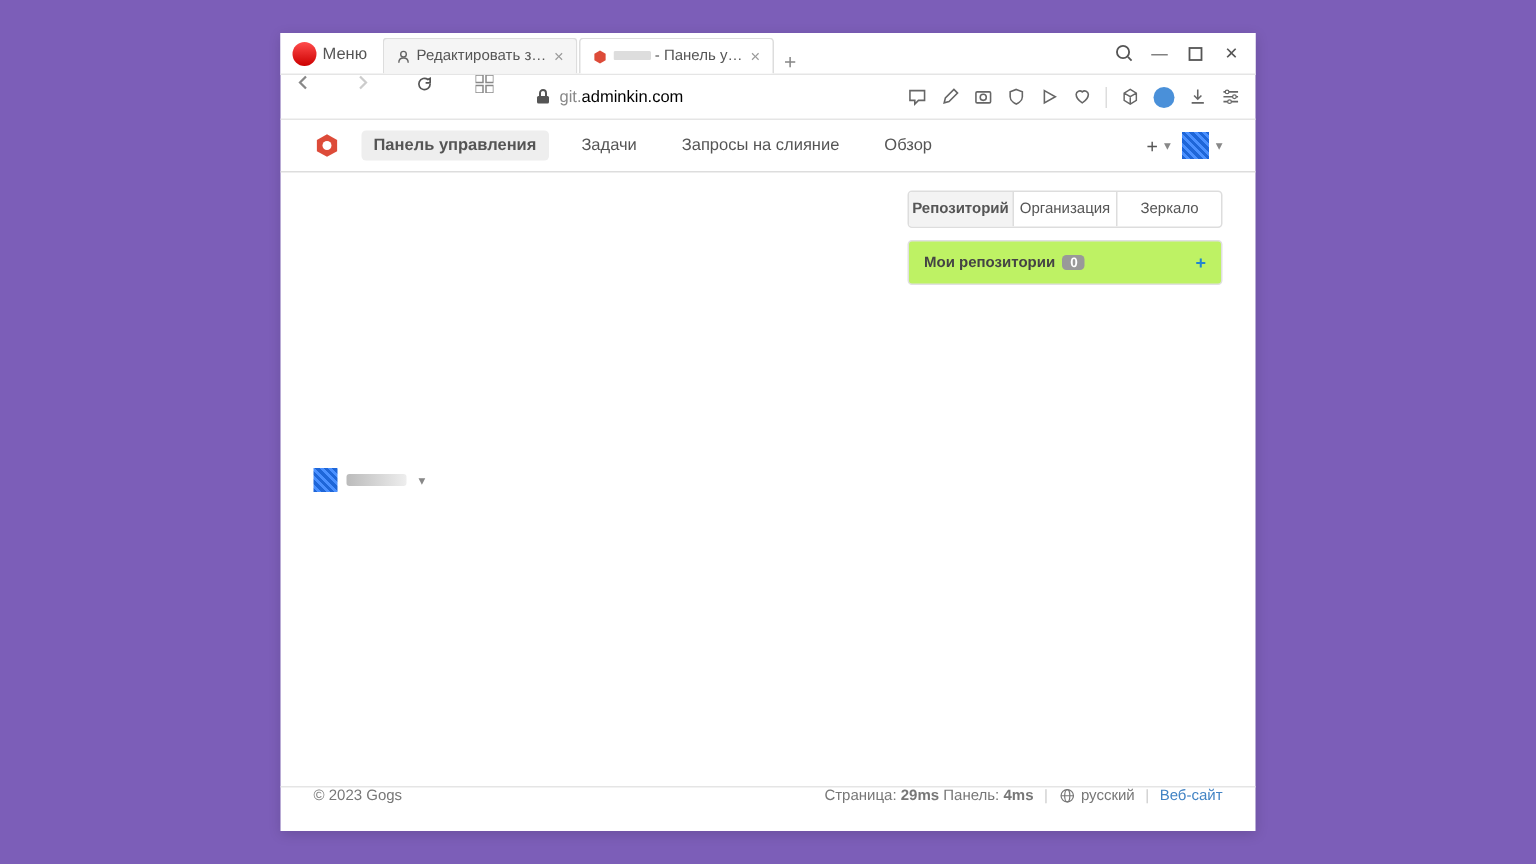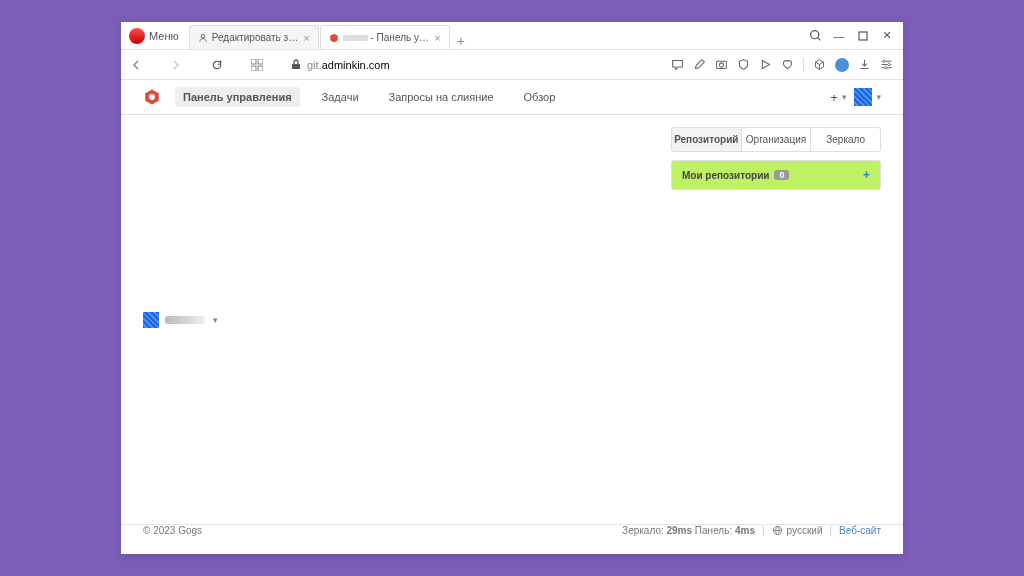--- a/index.html
+++ b/index.html
@@ -1,30 +1,30 @@
 <!DOCTYPE html>
 <html><head>
 <meta charset="utf-8">
 <style>
 * { margin: 0; padding: 0; box-sizing: border-box; font-family: -apple-system, BlinkMacSystemFont, "Segoe UI", Arial, sans-serif; }
 body { background: #7c5eb8; width: 1024px; height: 576px; overflow: hidden; display: flex; align-items: center; justify-content: center; }
-.window { width: 782px; height: 532px; background: #fff; display: flex; flex-direction: column; position: relative; box-shadow: 0 2px 8px rgba(0,0,0,0.15); }
+.window { width: 650px; height: 532px; background: #fff; display: flex; flex-direction: column; position: relative; box-shadow: 0 2px 8px rgba(0,0,0,0.15); }
 .titlebar { height: 28px; background: #fff; display: flex; align-items: center; border-bottom: 1px solid #e5e5e5; }
 .opera-logo { width: 16px; height: 16px; margin-left: 8px; border-radius: 50%; background: linear-gradient(to bottom, #ff4c4c, #cc0000); }
 .menu-label { font-size: 11px; color: #555; margin-left: 4px; }
 .tabs { display: flex; margin-left: 10px; height: 100%; align-items: flex-end; }
 .tab { display: flex; align-items: center; padding: 0 8px; height: 24px; font-size: 10px; color: #555; background: #f5f5f5; border: 1px solid #ddd; border-bottom: none; margin-right: 1px; max-width: 130px; border-radius: 3px 3px 0 0; }
 .tab.active { background: #fff; }
 .tab-icon { width: 10px; height: 10px; margin-right: 4px; flex-shrink: 0; }
 .tab-text { white-space: nowrap; overflow: hidden; text-overflow: ellipsis; flex: 1; }
 .tab-close { margin-left: 4px; color: #999; font-size: 11px; cursor: pointer; }
 .newtab { padding: 0 6px; color: #888; font-size: 14px; }
 .window-controls { margin-left: auto; display: flex; align-items: center; gap: 4px; padding-right: 6px; }
 .win-ctrl { width: 20px; height: 20px; display: flex; align-items: center; justify-content: center; color: #555; font-size: 11px; cursor: pointer; }
-.addressbar { height: 30px; display: flex; align-items: center; padding: 0 10px; border-bottom: 1px solid #e5e5e5; gap: 26px; }
+.addressbar { height: 30px; display: flex; padding: 0 10px; border-bottom: 1px solid #e5e5e5; gap: 26px; }
 .nav-btn { color: #888; cursor: pointer; font-size: 12px; width: 14px; text-align: center; }
 .refresh-btn { font-size: 12px; color: #555; }
 .url-box { display: flex; align-items: center; gap: 6px; font-size: 11px; color: #333; }
 .lock { font-size: 10px; color: #555; }
 .url-domain { color: #000; }
 .toolbar-icons { margin-left: auto; display: flex; align-items: center; gap: 9px; }
 .tb-icon { width: 13px; height: 13px; display: flex; align-items: center; justify-content: center; color: #666; font-size: 11px; cursor: pointer; }
 .avatar-small { width: 14px; height: 14px; border-radius: 50%; background: #4a90d9; }
 .app-nav { height: 35px; display: flex; align-items: center; padding: 0 22px; border-bottom: 1px solid #ddd; gap: 14px; }
 .gogs-logo { width: 18px; height: 18px; }
@@ -235,21 +235,21 @@
         <span>Мои репозитории</span>
         <span class="badge">0</span>
         <span class="plus-small">+</span>
       </div>
     </div>
   </div>
 
   <div class="footer">
     <span>© 2023 Gogs</span>
     <div class="footer-right">
-      <span><span>Зеркало:</span> <b>29ms</b> <span>Панель:</span> <b>4ms</b></span>
+      <span><span>Страница:</span> <b>29ms</b> <span>Панель:</span> <b>4ms</b></span>
       <span class="footer-sep">|</span>
       <span class="globe">
         <svg width="11" height="11" viewBox="0 0 16 16">
             <circle cx="8" cy="8" r="6" fill="none" stroke="#777" stroke-width="1.2"></circle>
             <ellipse cx="8" cy="8" rx="2.5" ry="6" fill="none" stroke="#777" stroke-width="1.2"></ellipse>
             <line x1="2" y1="8" x2="14" y2="8" stroke="#777" stroke-width="1.2"></line>
           </svg>
       </span>
       <span>русский</span>
       <span class="footer-sep">|</span>

